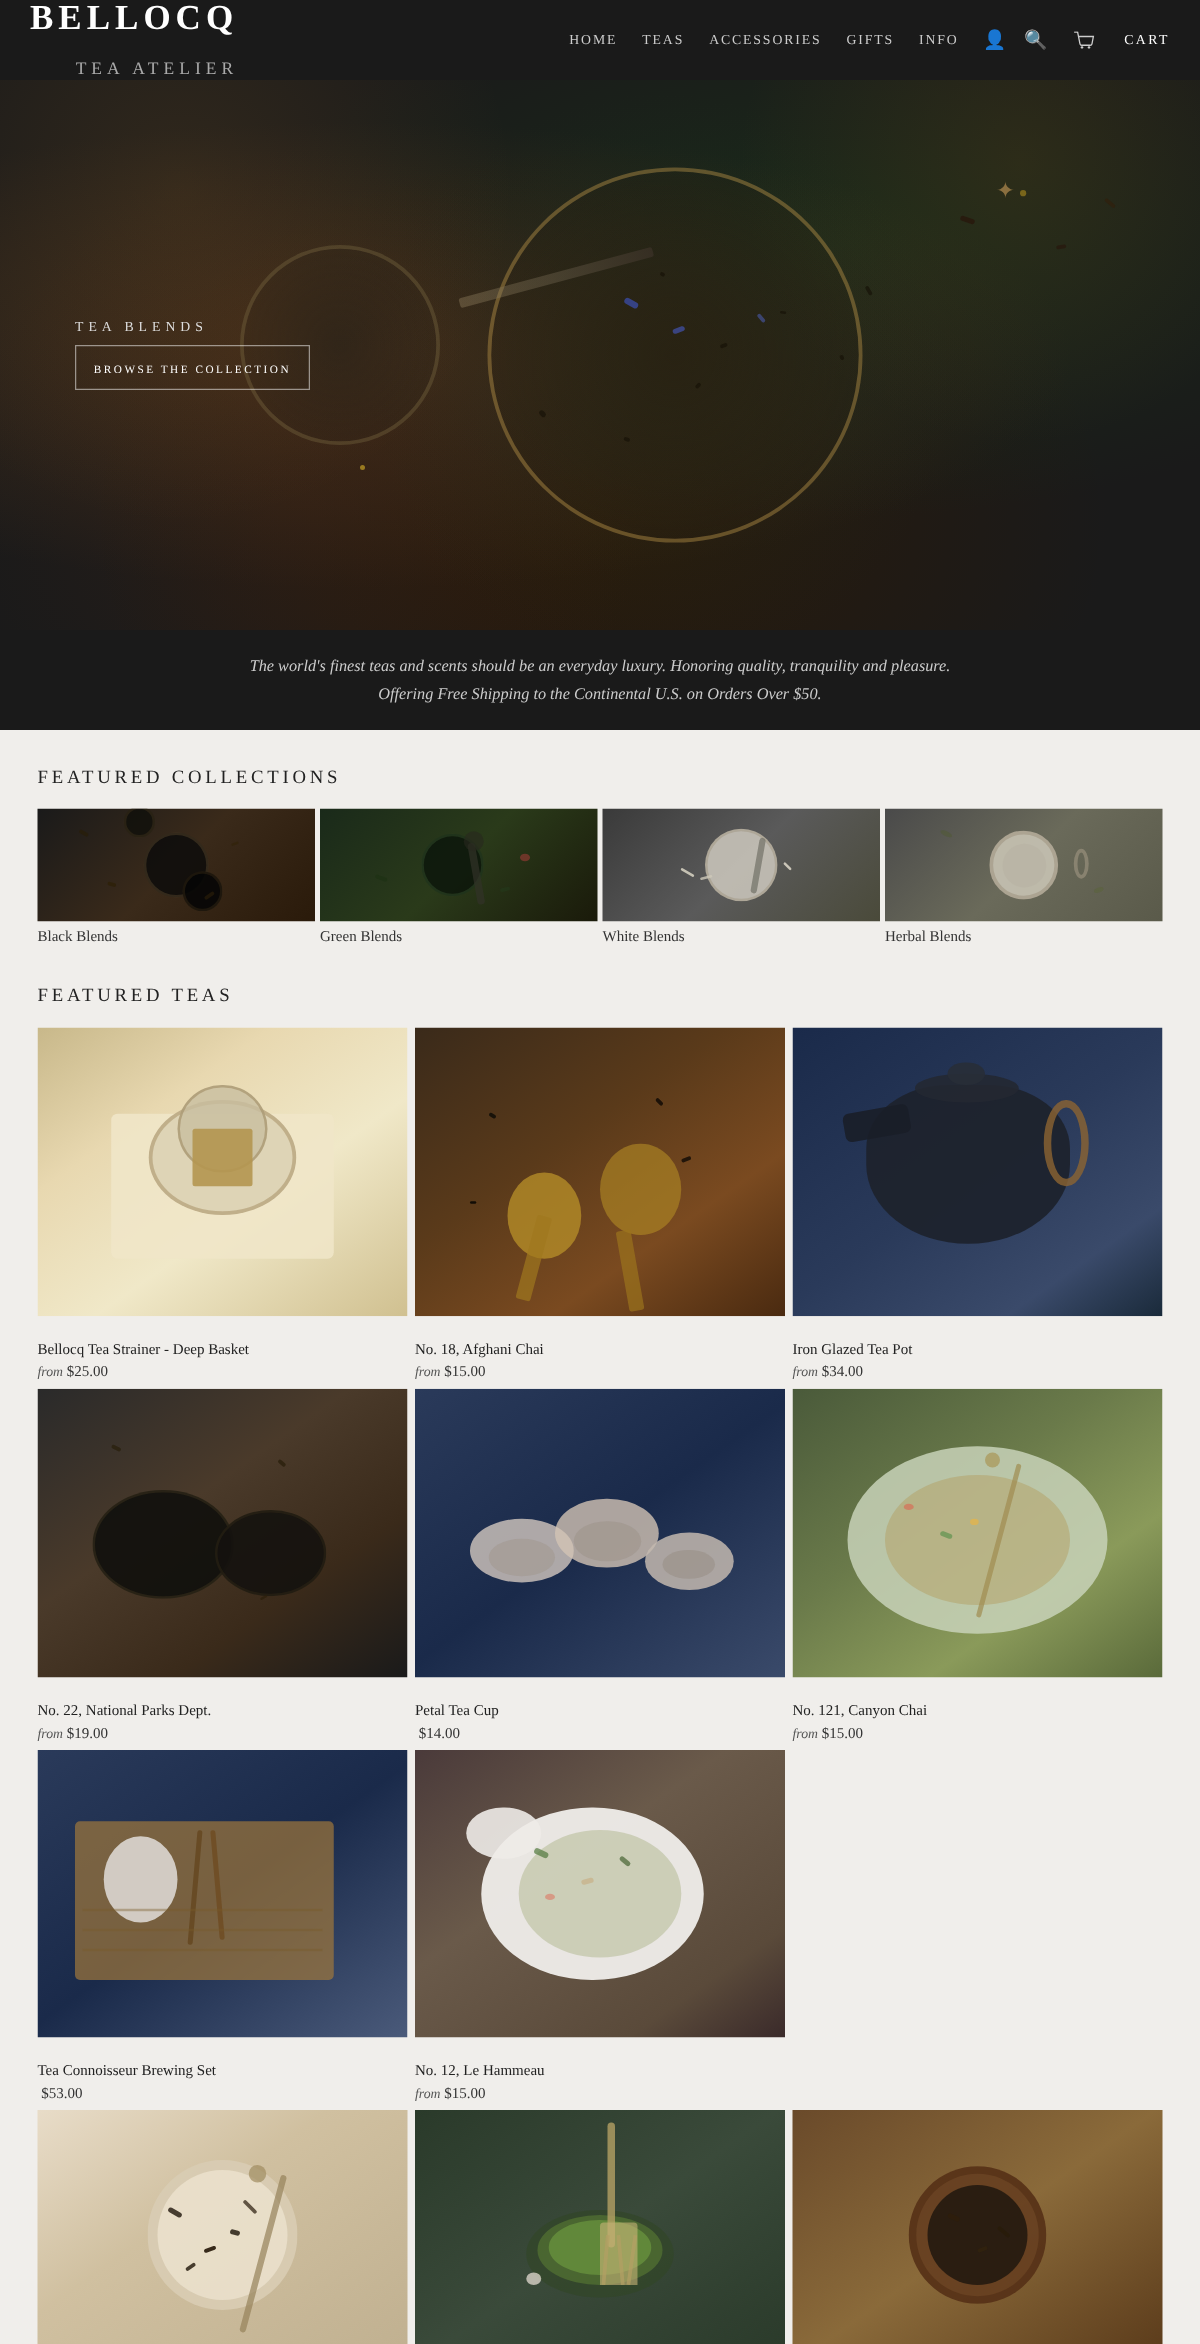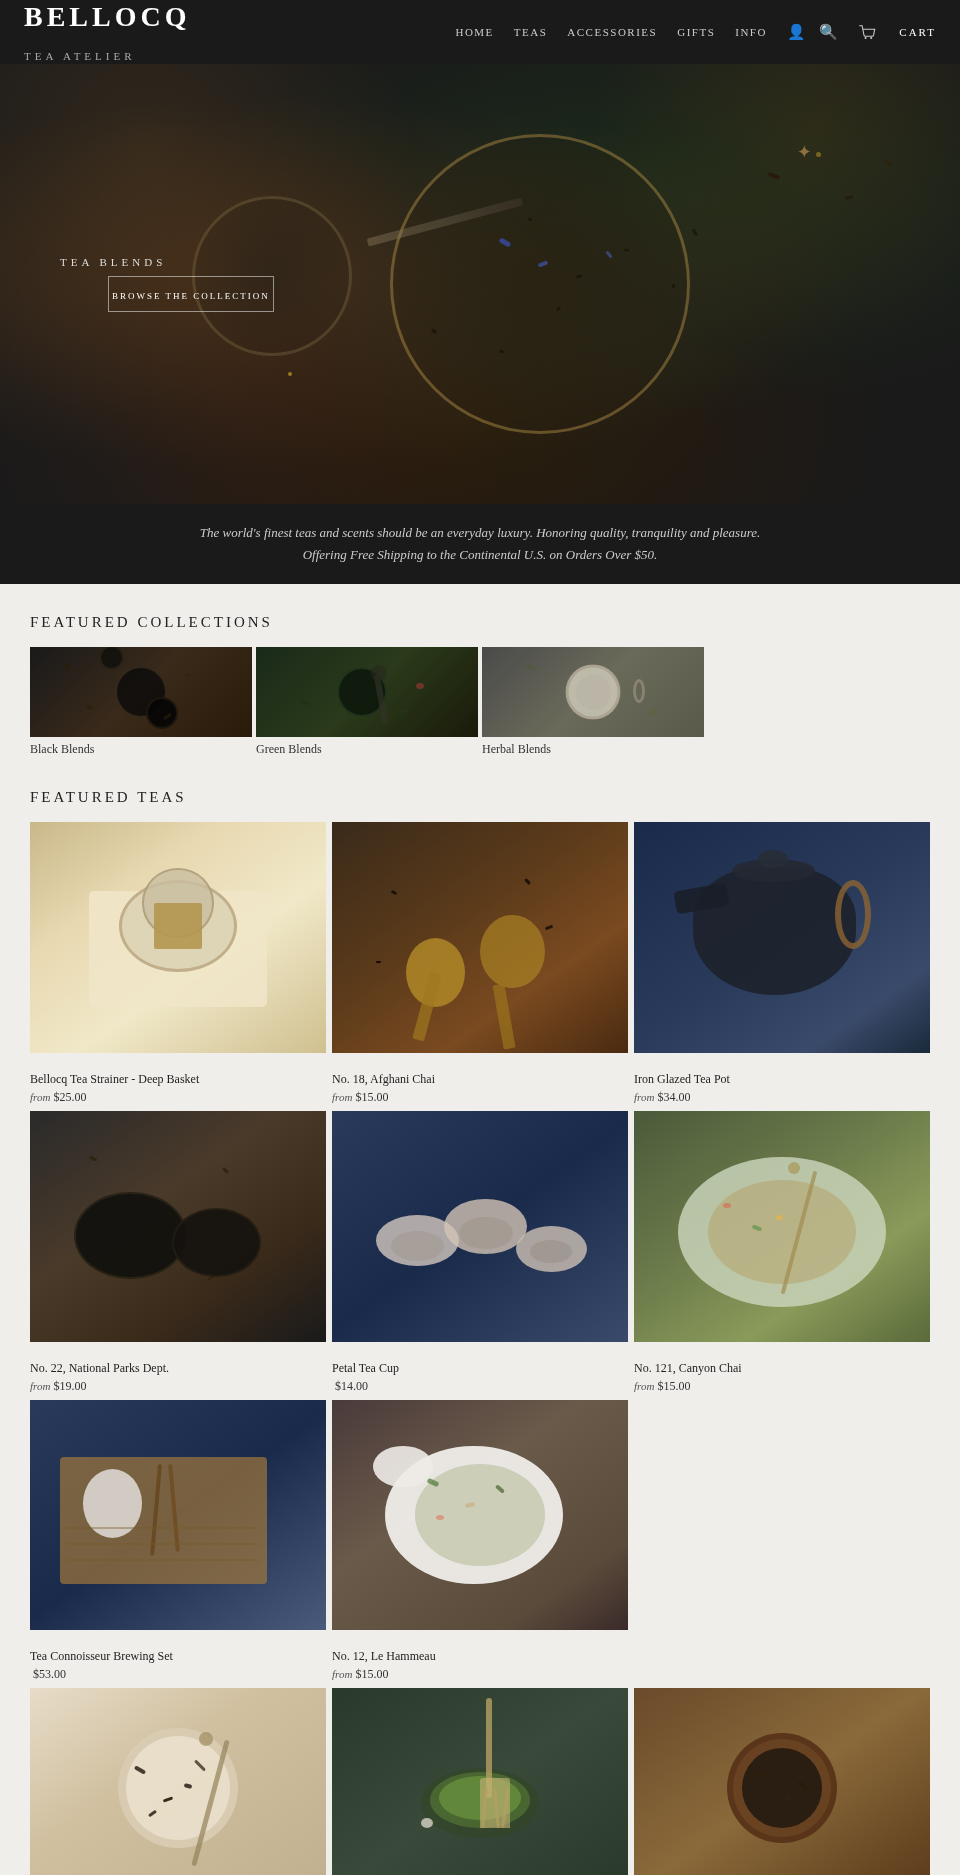--- a/index.html
+++ b/index.html
@@ -23,24 +23,24 @@
     .nav-logo-main {
       font-family: 'Georgia', serif;
       color: #fff;
       font-size: 28px;
       font-weight: bold;
       letter-spacing: 4px;
       text-transform: uppercase;
     }
     .nav-logo-sub {
       color: #aaa;
-      font-size: 11px;
+      font-size: 14px;
       letter-spacing: 4px;
       text-transform: uppercase;
-      text-align: left;
+      text-align: right;
       margin-top: 20px;
     }
     .nav-links {
       display: flex;
       align-items: center;
       gap: 20px;
     }
     .nav-link {
       color: #ccc;
       font-size: 11px;
@@ -119,24 +119,23 @@
     }
     .hero-tag {
       font-size: 11px;
       letter-spacing: 4px;
       text-transform: uppercase;
       color: #ddd;
       margin-bottom: 8px;
     }
     .hero-box {
       border: 1px solid rgba(255,255,255,0.5);
-      padding: 8px 3px;
+      padding: 8px 14px;
       display: inline-block;
       cursor: pointer;
-      margin-left: 48px;
     }
     .hero-box-text {
       font-size: 9px;
       letter-spacing: 2px;
       text-transform: uppercase;
       color: #fff;
     }
 
     
     .tagline-bar {
@@ -402,20 +401,34 @@
         <div style="position:absolute;top:20%;left:52%;width:16px;height:16px;border-radius:50%;background:rgba(40,40,30,0.6);"></div>
 
         <div style="position:absolute;top:60%;left:20%;width:10px;height:3px;background:rgba(30,50,20,0.8);border-radius:3px;transform:rotate(20deg);"></div>
         <div style="position:absolute;top:70%;left:65%;width:8px;height:3px;background:rgba(35,55,25,0.7);border-radius:2px;transform:rotate(-15deg);"></div>
 
         <div style="position:absolute;top:40%;left:72%;width:8px;height:6px;background:rgba(180,60,60,0.5);border-radius:50%;"></div>
       </div>
       <div class="collection-label">Green Blends</div>
     </div>
 
+    <div class="collection-item">
+      <div class="collection-img-box coll-white">
+        <div style="position:absolute;top:50%;left:50%;transform:translate(-50%,-50%);">
+          <div style="width:58px;height:58px;border-radius:50%;background:rgba(200,195,185,0.9);border:2px solid rgba(160,150,130,0.5);"></div>
+        </div>
+
+        <div style="position:absolute;top:25%;left:55%;width:5px;height:45px;background:rgba(100,100,90,0.6);border-radius:3px;transform:rotate(10deg);"></div>
+
+        <div style="position:absolute;top:55%;left:28%;width:12px;height:2px;background:rgba(210,205,190,0.9);border-radius:2px;transform:rotate(30deg);"></div>
+        <div style="position:absolute;top:60%;left:35%;width:10px;height:2px;background:rgba(205,200,185,0.8);border-radius:2px;transform:rotate(-15deg);"></div>
+        <div style="position:absolute;top:50%;left:65%;width:8px;height:2px;background:rgba(215,210,195,0.9);border-radius:2px;transform:rotate(45deg);"></div>
+      </div>
+      <div class="collection-label">White Blends</div>
+    </div>
 
     <div class="collection-item">
       <div class="collection-img-box coll-herbal">
         <div style="position:absolute;top:50%;left:50%;transform:translate(-50%,-50%);">
           <div style="width:55px;height:55px;border-radius:50%;background:rgba(200,195,180,0.9);border:3px solid rgba(160,150,130,0.6);"></div>
           <div style="position:absolute;top:50%;left:50%;transform:translate(-50%,-50%);width:35px;height:35px;border-radius:50%;background:rgba(185,180,165,0.8);"></div>
         </div>
 
         <div style="position:absolute;top:35%;left:68%;width:12px;height:24px;border:3px solid rgba(160,150,130,0.6);border-radius:50%;background:transparent;"></div>
 

